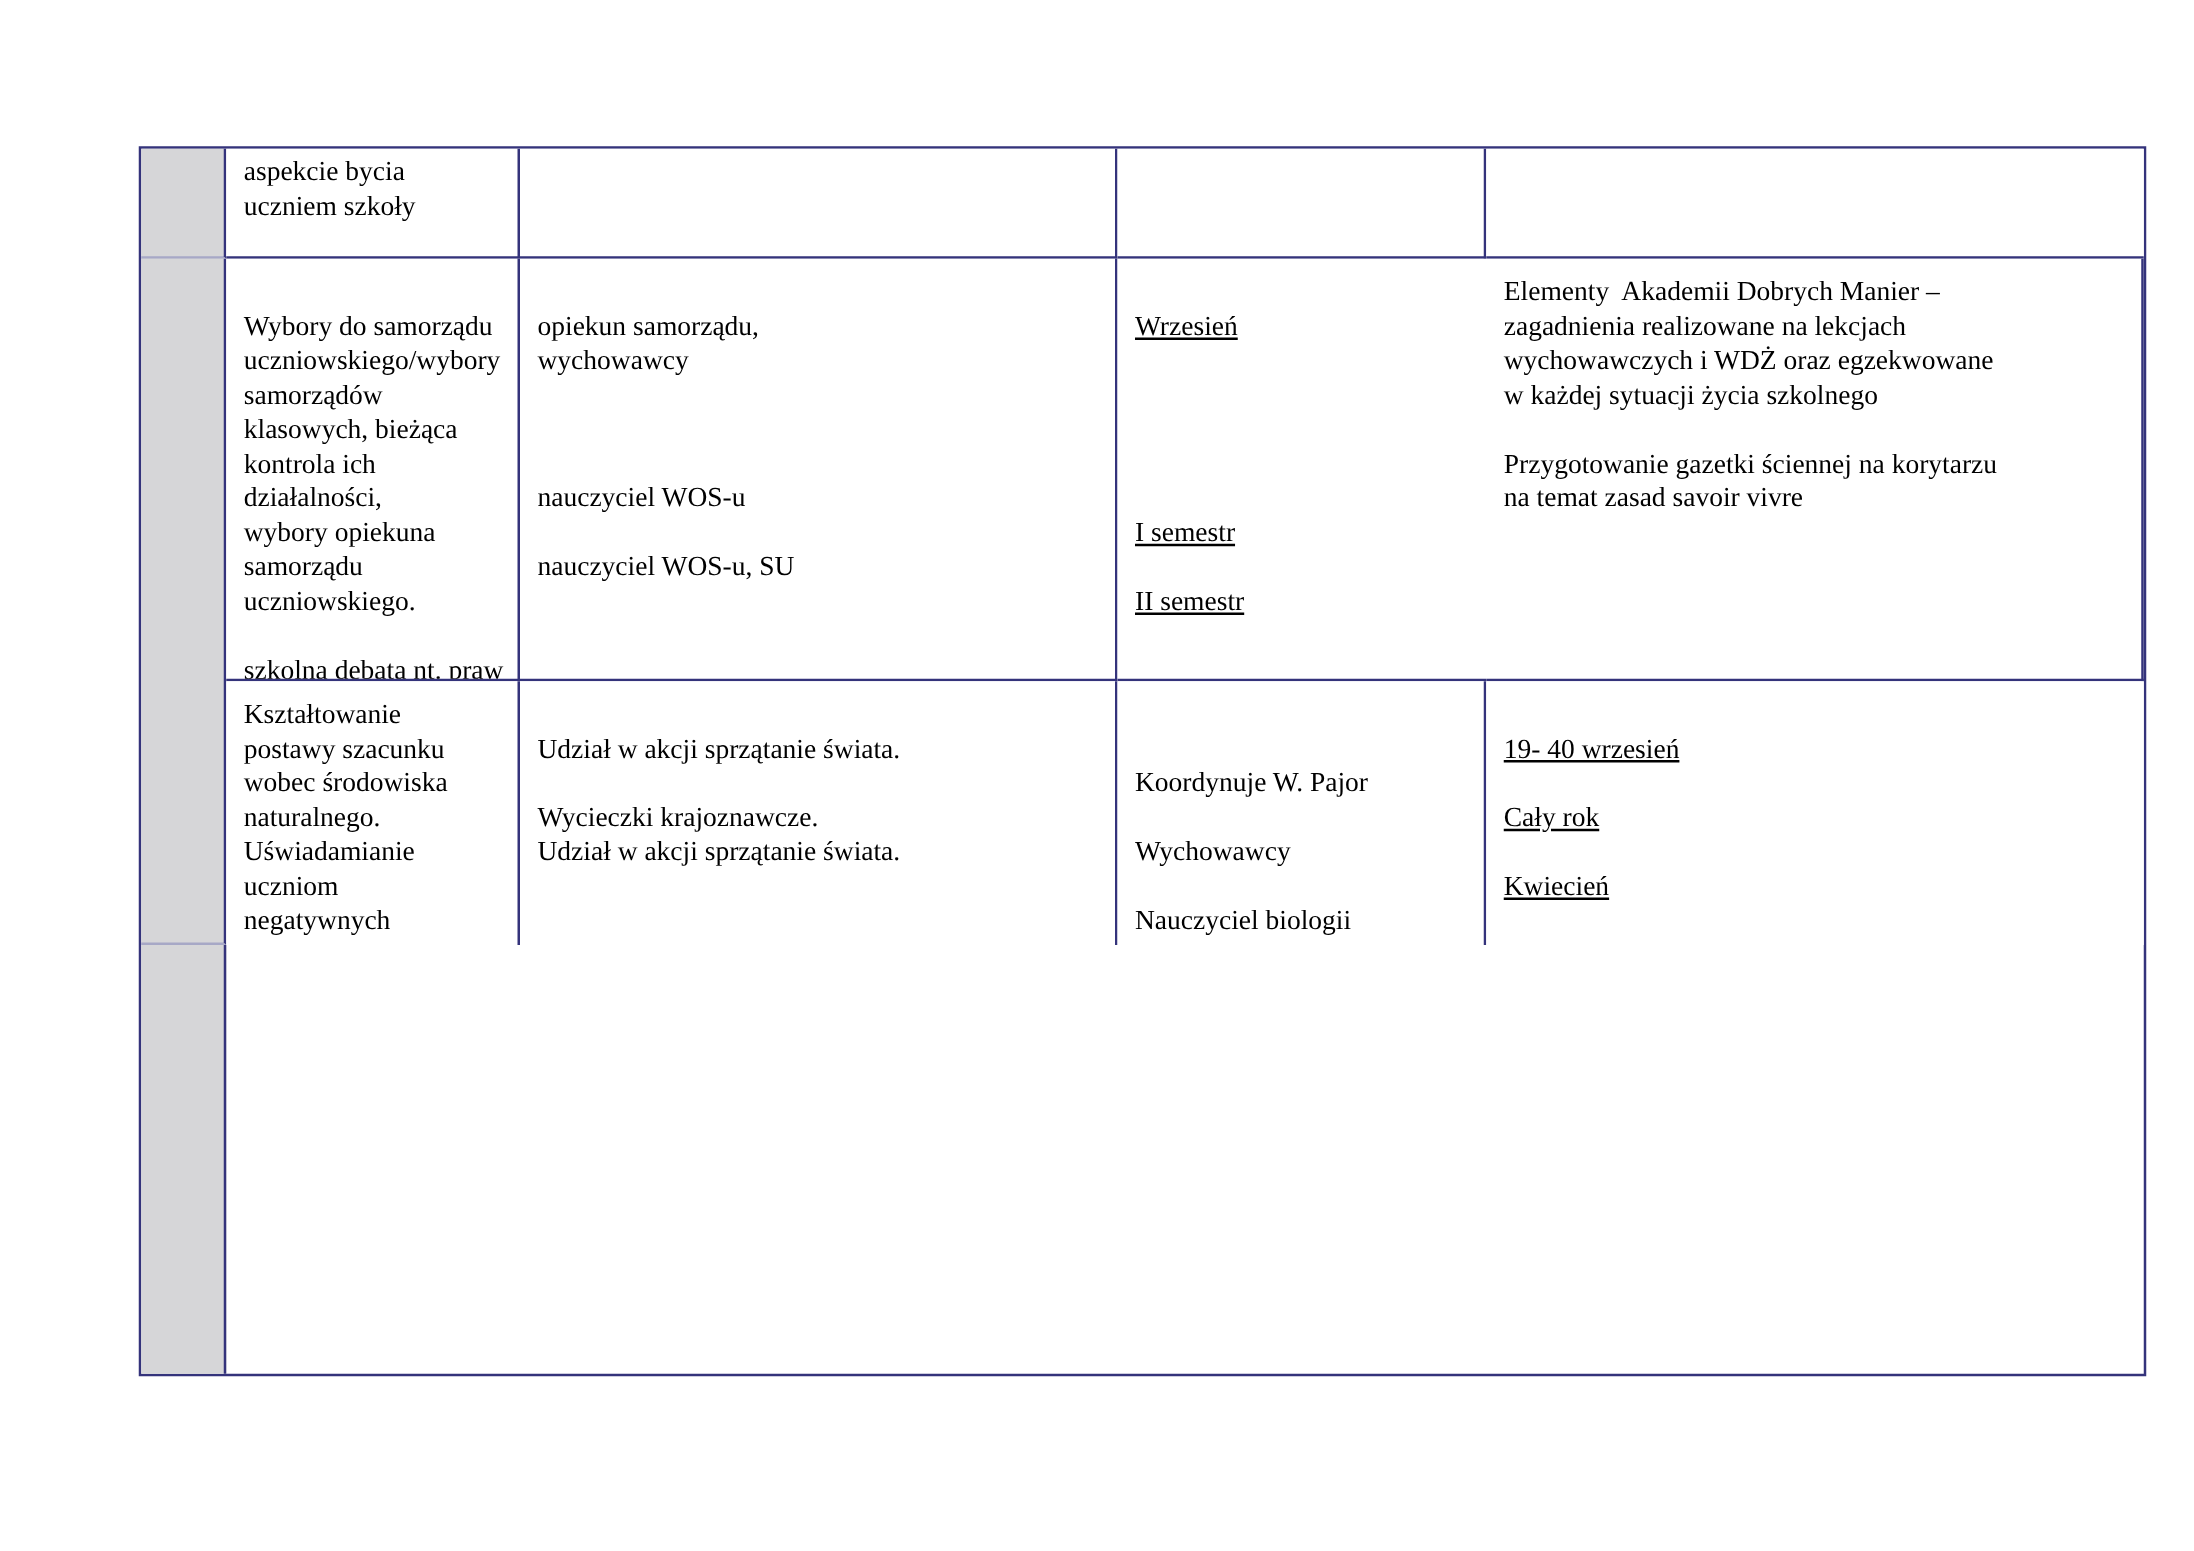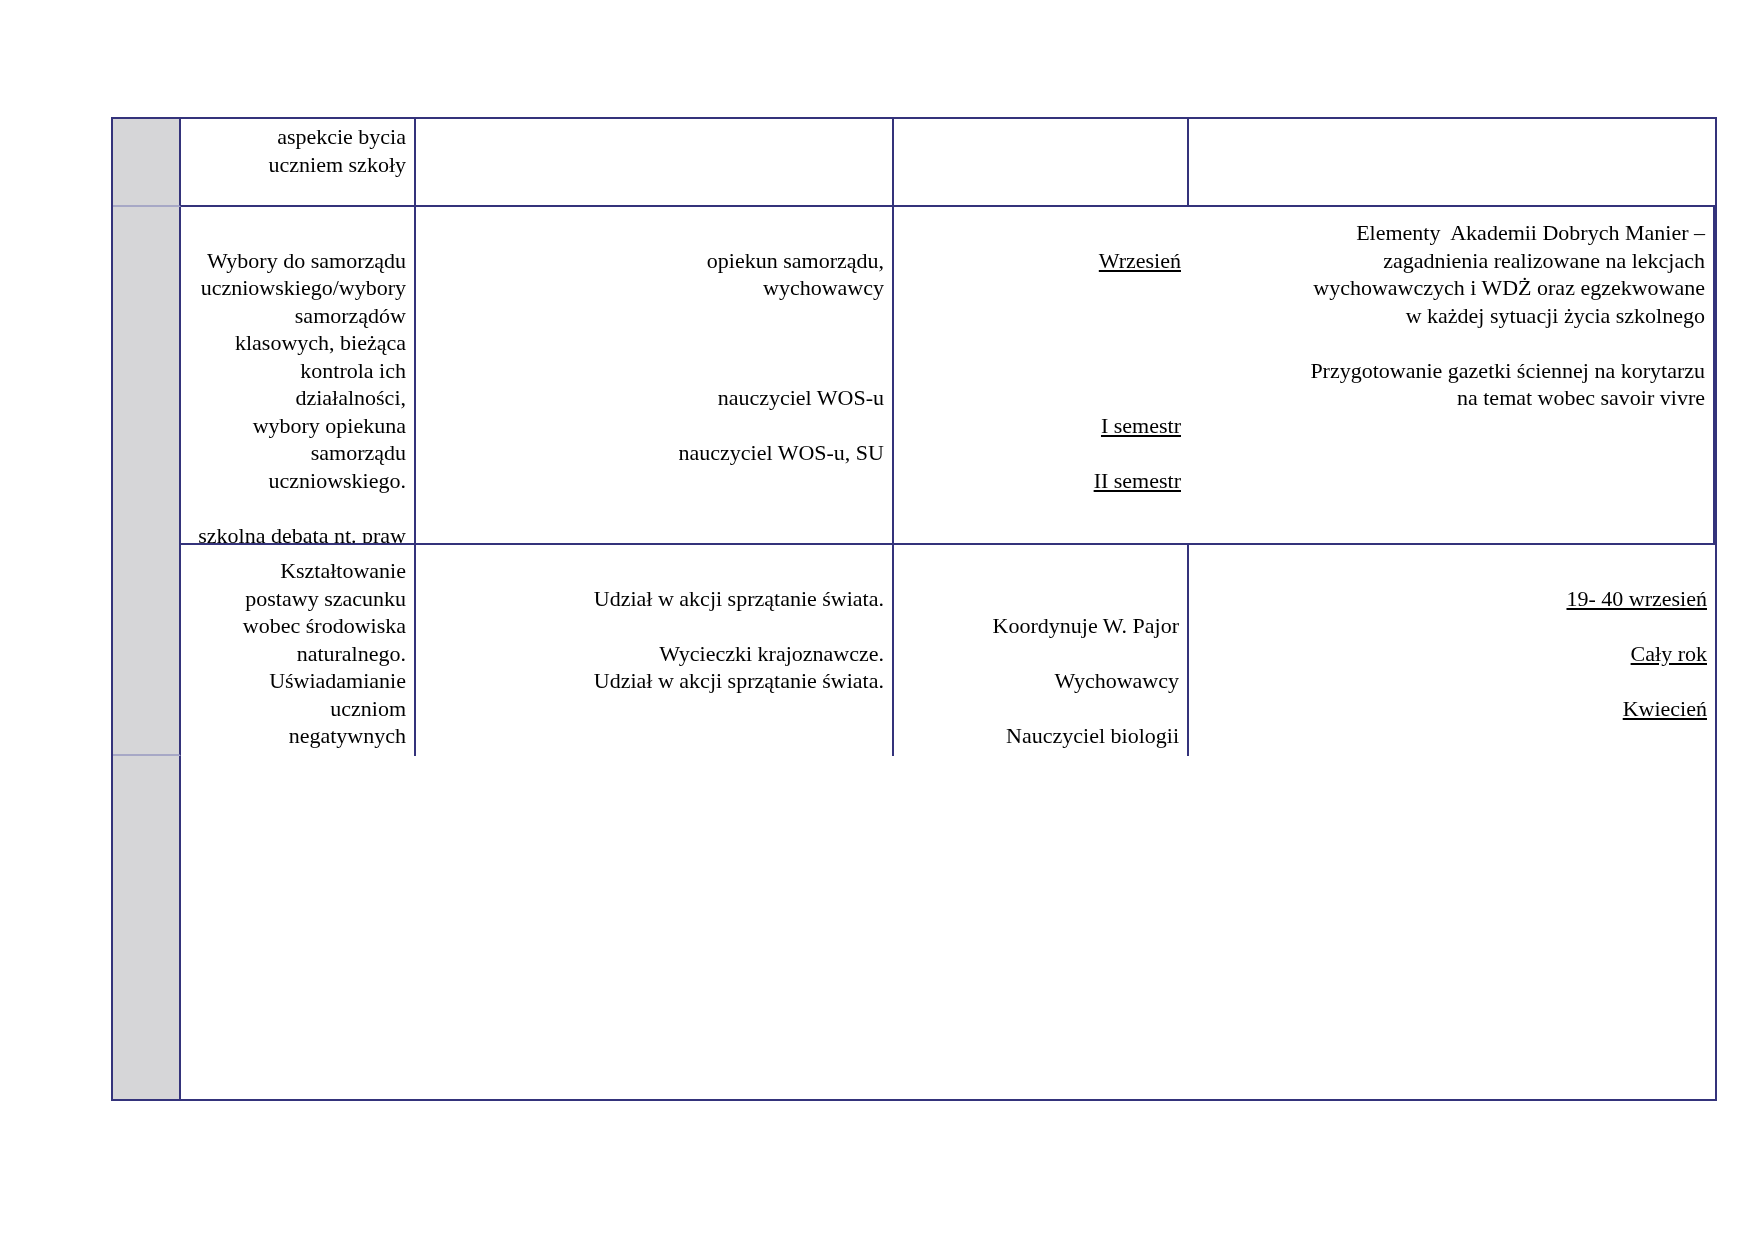--- a/index.html
+++ b/index.html
@@ -21,21 +21,20 @@
     border:2px solid #34337b;
     background:#ffffff;
   }
   .c{
     box-sizing:border-box;
     border-right:2px solid #34337b;
     border-bottom:2px solid #34337b;
     padding:12px 8px 0 14px;
     overflow:hidden;
     background:#ffffff;
-    text-align:right;
   }
   .c.r1{padding-top:4px;}
   .c.no-br{border-right:none;text-decoration:underline;}
   .c.no-bb{border-bottom:none;}
   .shade{
     box-sizing:border-box;
     background:#d6d6d8;
     border-right:2px solid #34337b;
     border-bottom:2px solid #a7a8c6;
   }
@@ -110,21 +109,21 @@
 II semestr</div>
     </div>
 
     <div class="c">
       <div class="t">Elementy  Akademii Dobrych Manier –
 zagadnienia realizowane na lekcjach
 wychowawczych i WDŻ oraz egzekwowane
 w każdej sytuacji życia szkolnego
 
 Przygotowanie gazetki ściennej na korytarzu
-na temat wobec savoir vivre</div>
+na temat zasad savoir vivre</div>
     </div>
 
     <div class="c no-bb">
       <div class="t">Kształtowanie
 postawy szacunku
 wobec środowiska
 naturalnego.
 Uświadamianie
 uczniom
 negatywnych

